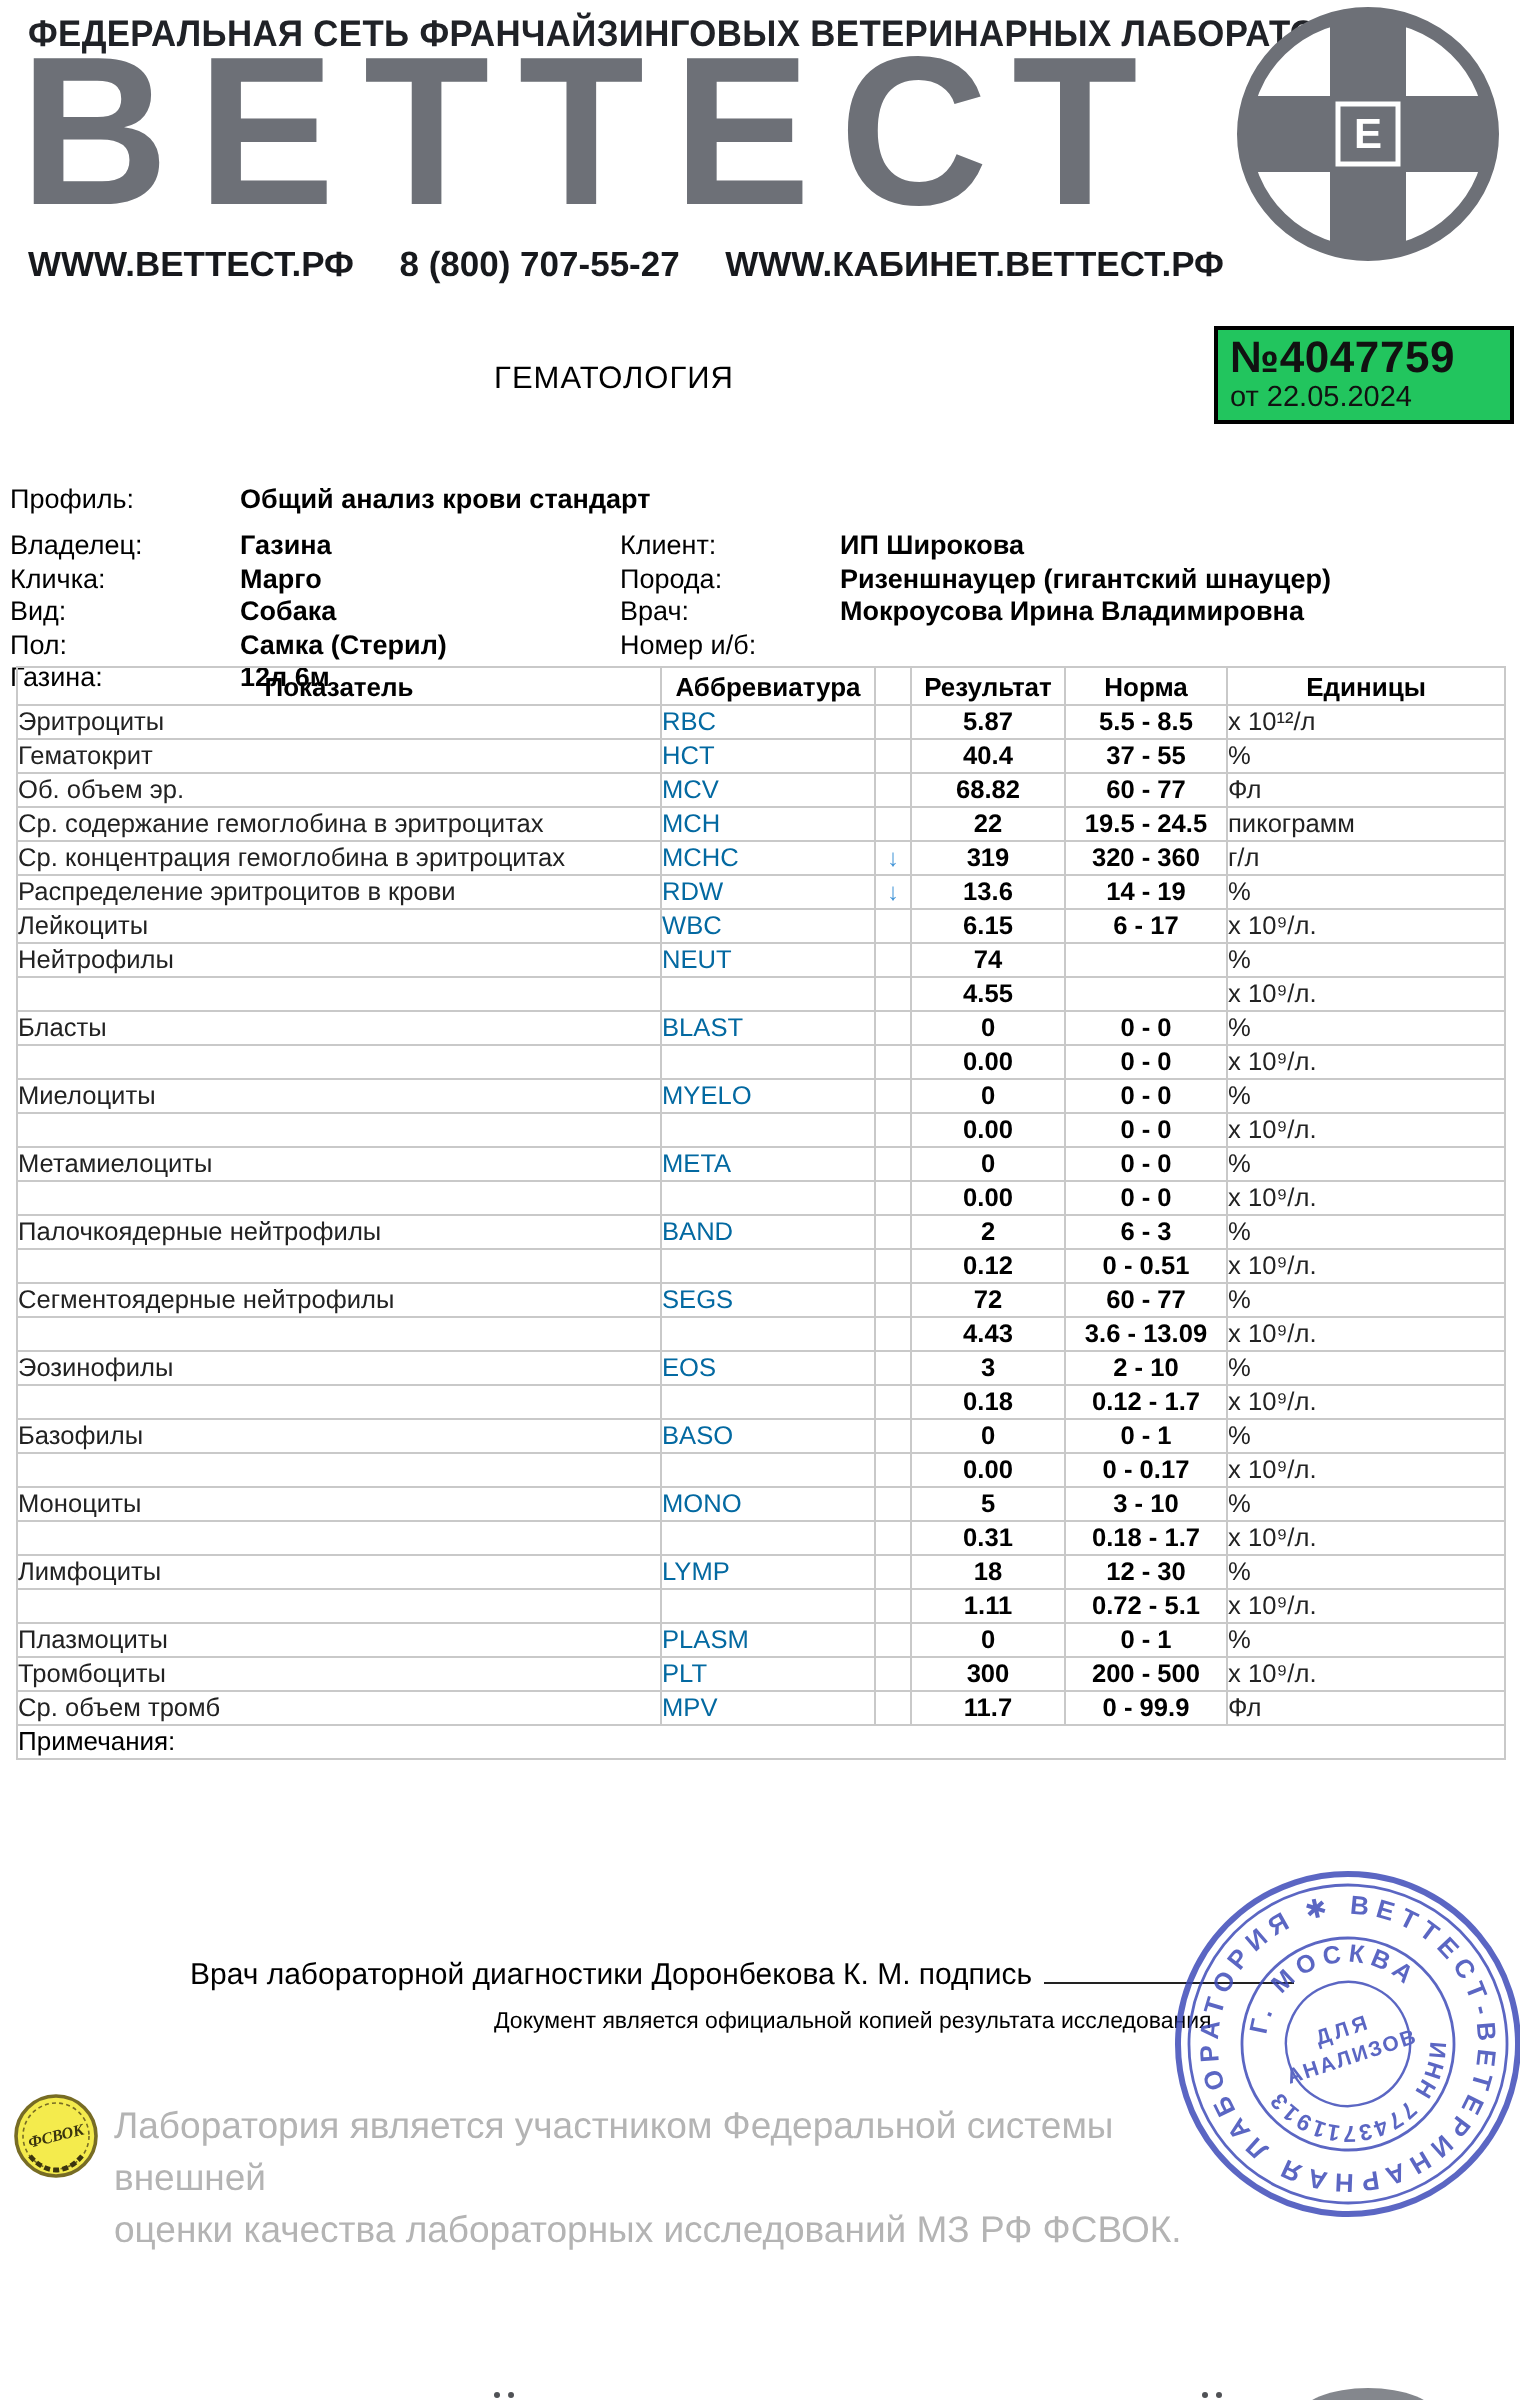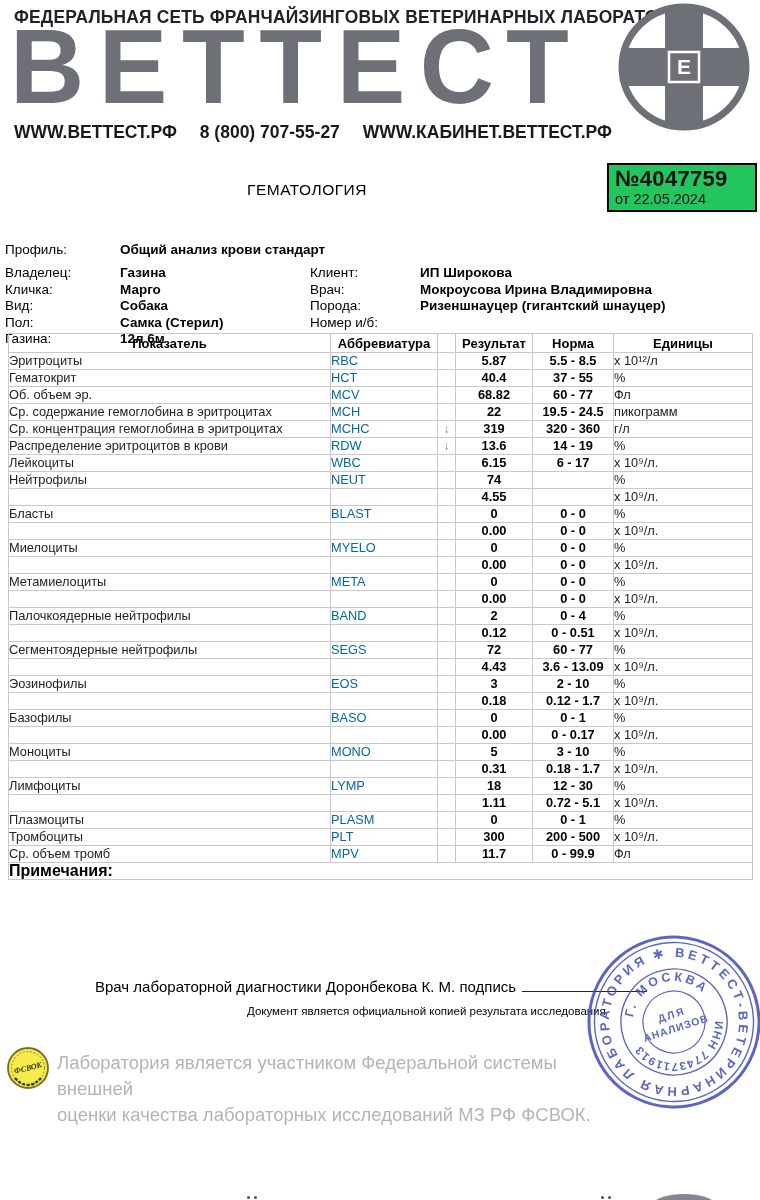--- a/index.html
+++ b/index.html
@@ -39,21 +39,21 @@
   .results th,.results td{border:1px solid #c9c9c9;padding:0;box-sizing:border-box;overflow:hidden;
                           white-space:nowrap;}
   .results{border:1px solid #f9a8d4;}
   .results th{height:19px;font-size:13px;font-weight:bold;color:#000;text-align:center;}
   .results td{height:17px;line-height:16px;}
   .c-name{text-align:left;padding-left:4px;color:#222;}
   .c-abbr{text-align:left;color:#0369a1;}
   .c-flag{text-align:center;color:#4596d8;font-weight:bold;font-size:12px;}
   .c-result,.c-norm{text-align:center;font-weight:bold;color:#000;}
   .c-units{text-align:left;padding-left:6px;color:#222;}
-  .notes-cell{font-weight:bold;text-align:left;padding-left:4px;font-size:16px;color:#000;
+  .notes-cell{font-weight:normal;text-align:left;padding-left:4px;font-size:13px;color:#000;
               border-bottom:1px solid #8a8a8a;}
 
   
   .sign{position:absolute;left:95px;top:977px;font-size:15px;color:#000;white-space:nowrap;}
   .sig-line{display:inline-block;width:125px;height:14px;border-bottom:1.4px solid #222;margin-left:6px;}
   .copy-note{position:absolute;left:247px;top:1005px;font-size:11.5px;font-weight:normal;color:#000;}
   .fsvok{position:absolute;left:5px;top:1045px;}
   .quality{position:absolute;left:57px;top:1050px;width:560px;font-size:18.5px;line-height:26px;color:#b4b4b4;}
   .stamp{position:absolute;left:584px;top:932px;z-index:5;}
 
@@ -115,25 +115,25 @@
             <span class="f-label">Газина:</span><span class="f-value">12л 6м</span>
           </div>
         </div>
       <div class="col-right">
 
           <div class="f-row">
             <span class="f-label">Клиент:</span><span class="f-value">ИП Широкова</span>
           </div>
 
           <div class="f-row">
+            <span class="f-label">Порода:</span><span class="f-value">Ризеншнауцер (гигантский шнауцер)</span>
+          </div>
+
+          <div class="f-row">
             <span class="f-label">Врач:</span><span class="f-value">Мокроусова Ирина Владимировна</span>
-          </div>
-
-          <div class="f-row">
-            <span class="f-label">Порода:</span><span class="f-value">Ризеншнауцер (гигантский шнауцер)</span>
           </div>
 
           <div class="f-row">
             <span class="f-label">Номер и/б:</span><span class="f-value"></span>
           </div>
         </div>
     </div>
   </div>
 
   <table class="results">
@@ -291,21 +291,21 @@
           <td class="c-result">0.00</td>
           <td class="c-norm">0 - 0</td>
           <td class="c-units">х 10⁹/л.</td>
         </tr>
 
         <tr>
           <td class="c-name">Палочкоядерные нейтрофилы</td>
           <td class="c-abbr">BAND</td>
           <td class="c-flag"></td>
           <td class="c-result">2</td>
-          <td class="c-norm">0 - 4</td>
+          <td class="c-norm">6 - 3</td>
           <td class="c-units">%</td>
         </tr>
 
         <tr>
           <td class="c-name"></td>
           <td class="c-abbr"></td>
           <td class="c-flag"></td>
           <td class="c-result">0.12</td>
           <td class="c-norm">0 - 0.51</td>
           <td class="c-units">х 10⁹/л.</td>

